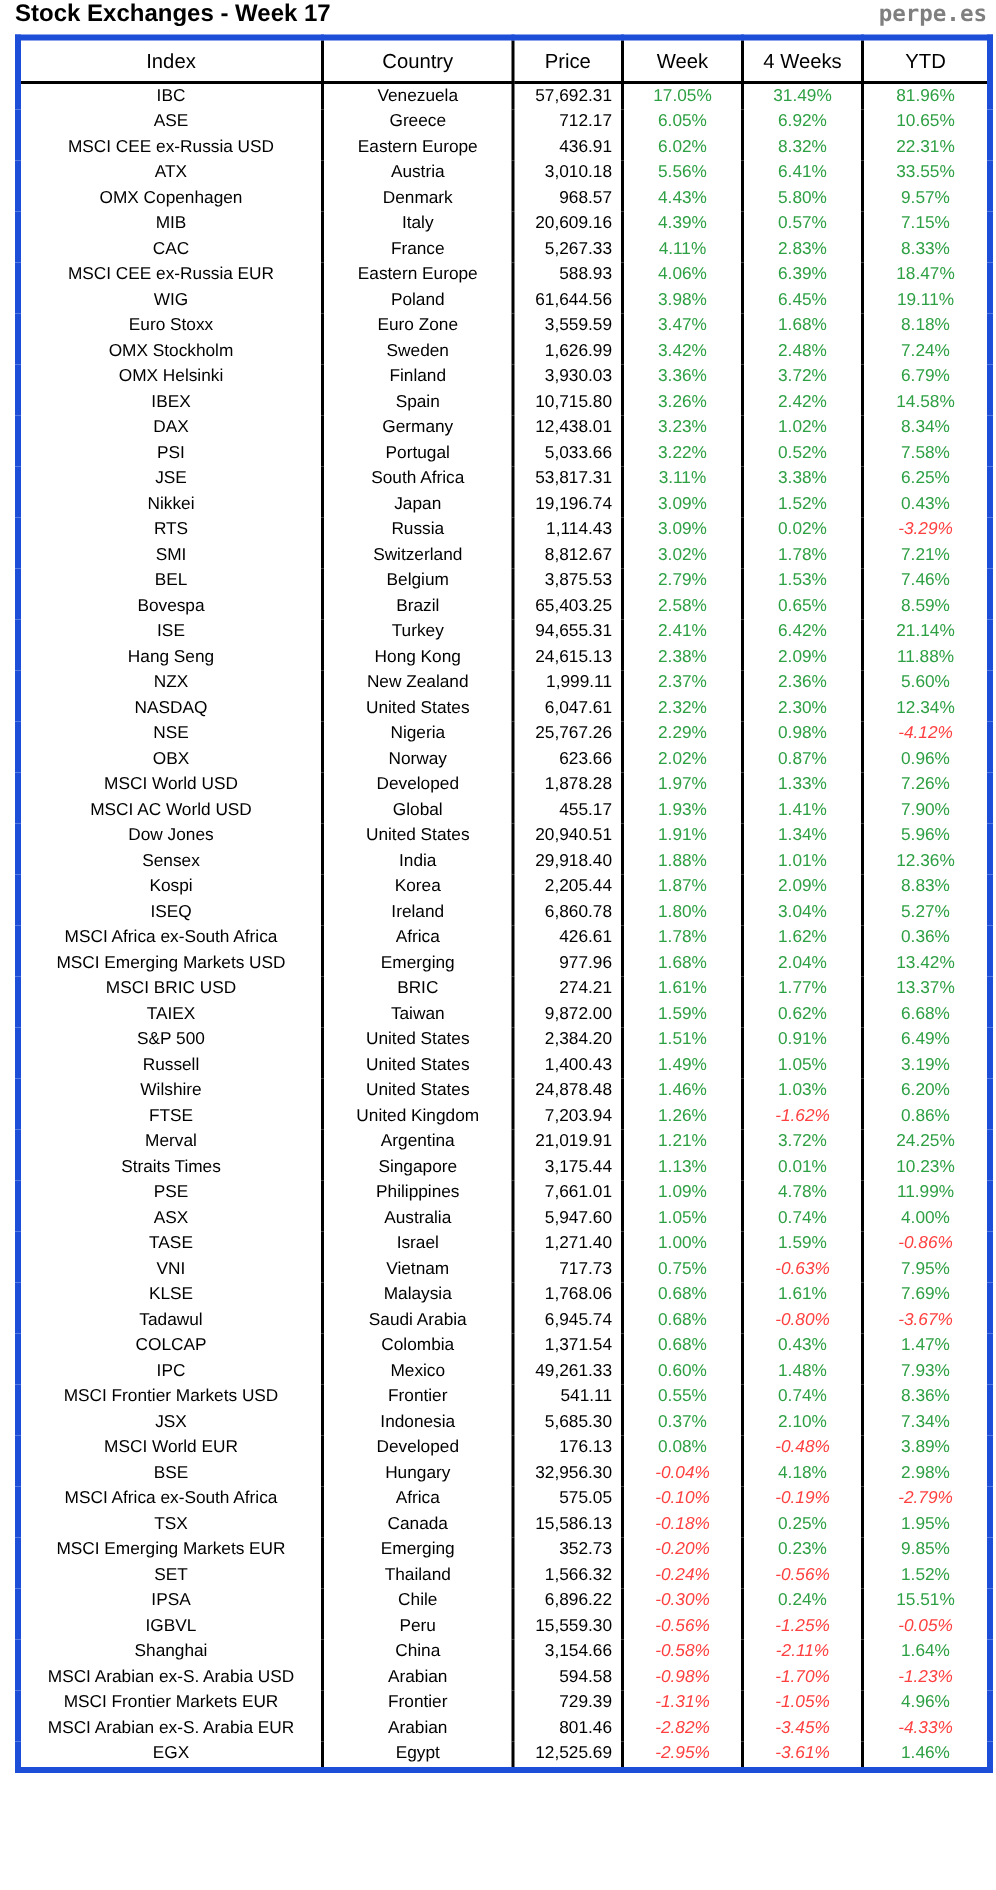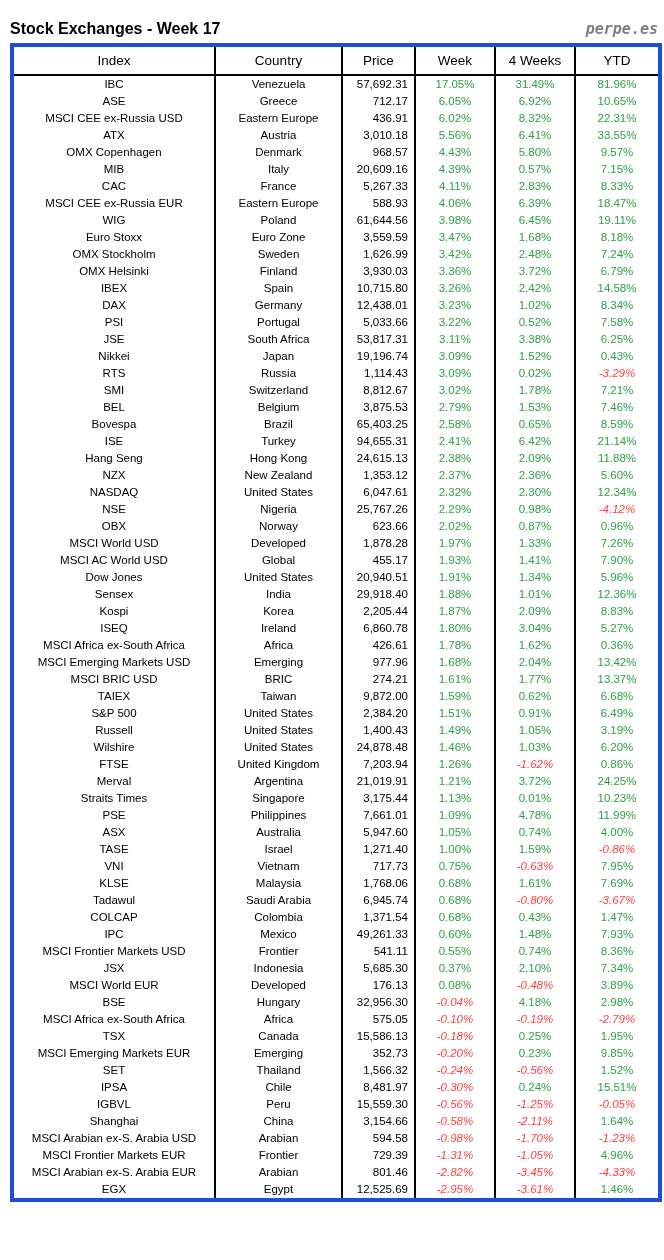--- a/index.html
+++ b/index.html
@@ -2,29 +2,29 @@
 <html style="--pos: #2ea044; --neg: #ff4040;"><head>
 <meta charset="utf-8">
 <style>
   html, body {
     margin: 0; padding: 0;
     background: #ffffff;
     width: 664px; height: 1260px;
     font-family: "Liberation Sans", sans-serif;
     -webkit-font-smoothing: antialiased;
   }
-  .page { width: 604px; margin: 0 0 0 10px; padding-top: 20px; }
+  .page { width: 604px; margin: 0 0 0 10px; padding-top: 0; }
   .titlebar {
     display: flex; justify-content: space-between; align-items: baseline;
     height: 23px; width: 648px;
   }
   .title { font-size: 16px; font-weight: bold; color: #000; letter-spacing: 0; }
   .brand {
     font-family: "DejaVu Sans Mono", monospace;
-    font-style: italic; font-weight: bold;
+    font-weight: bold;
     font-size: 15px; color: #7f7f7f; text-decoration: none;
   }
   table.ex {
     border-collapse: collapse;
     table-layout: fixed;
     width: 648px;
     border: 4px solid #1d4ed8;
   }
   table.ex th, table.ex td {
     border-left: 2px solid #000;
@@ -269,21 +269,21 @@
           <td class="index">Hang Seng</td>
           <td class="country">Hong Kong</td>
           <td class="price">24,615.13</td>
           <td class="week pos">2.38%</td>
           <td class="4weeks pos">2.09%</td>
           <td class="ytd pos">11.88%</td>
         </tr>
         <tr>
           <td class="index">NZX</td>
           <td class="country">New Zealand</td>
-          <td class="price">1,353.12</td>
+          <td class="price">1,999.11</td>
           <td class="week pos">2.37%</td>
           <td class="4weeks pos">2.36%</td>
           <td class="ytd pos">5.60%</td>
         </tr>
         <tr>
           <td class="index">NASDAQ</td>
           <td class="country">United States</td>
           <td class="price">6,047.61</td>
           <td class="week pos">2.32%</td>
           <td class="4weeks pos">2.30%</td>
@@ -557,21 +557,21 @@
           <td class="index">SET</td>
           <td class="country">Thailand</td>
           <td class="price">1,566.32</td>
           <td class="week neg">-0.24%</td>
           <td class="4weeks neg">-0.56%</td>
           <td class="ytd pos">1.52%</td>
         </tr>
         <tr>
           <td class="index">IPSA</td>
           <td class="country">Chile</td>
-          <td class="price">8,481.97</td>
+          <td class="price">6,896.22</td>
           <td class="week neg">-0.30%</td>
           <td class="4weeks pos">0.24%</td>
           <td class="ytd pos">15.51%</td>
         </tr>
         <tr>
           <td class="index">IGBVL</td>
           <td class="country">Peru</td>
           <td class="price">15,559.30</td>
           <td class="week neg">-0.56%</td>
           <td class="4weeks neg">-1.25%</td>

